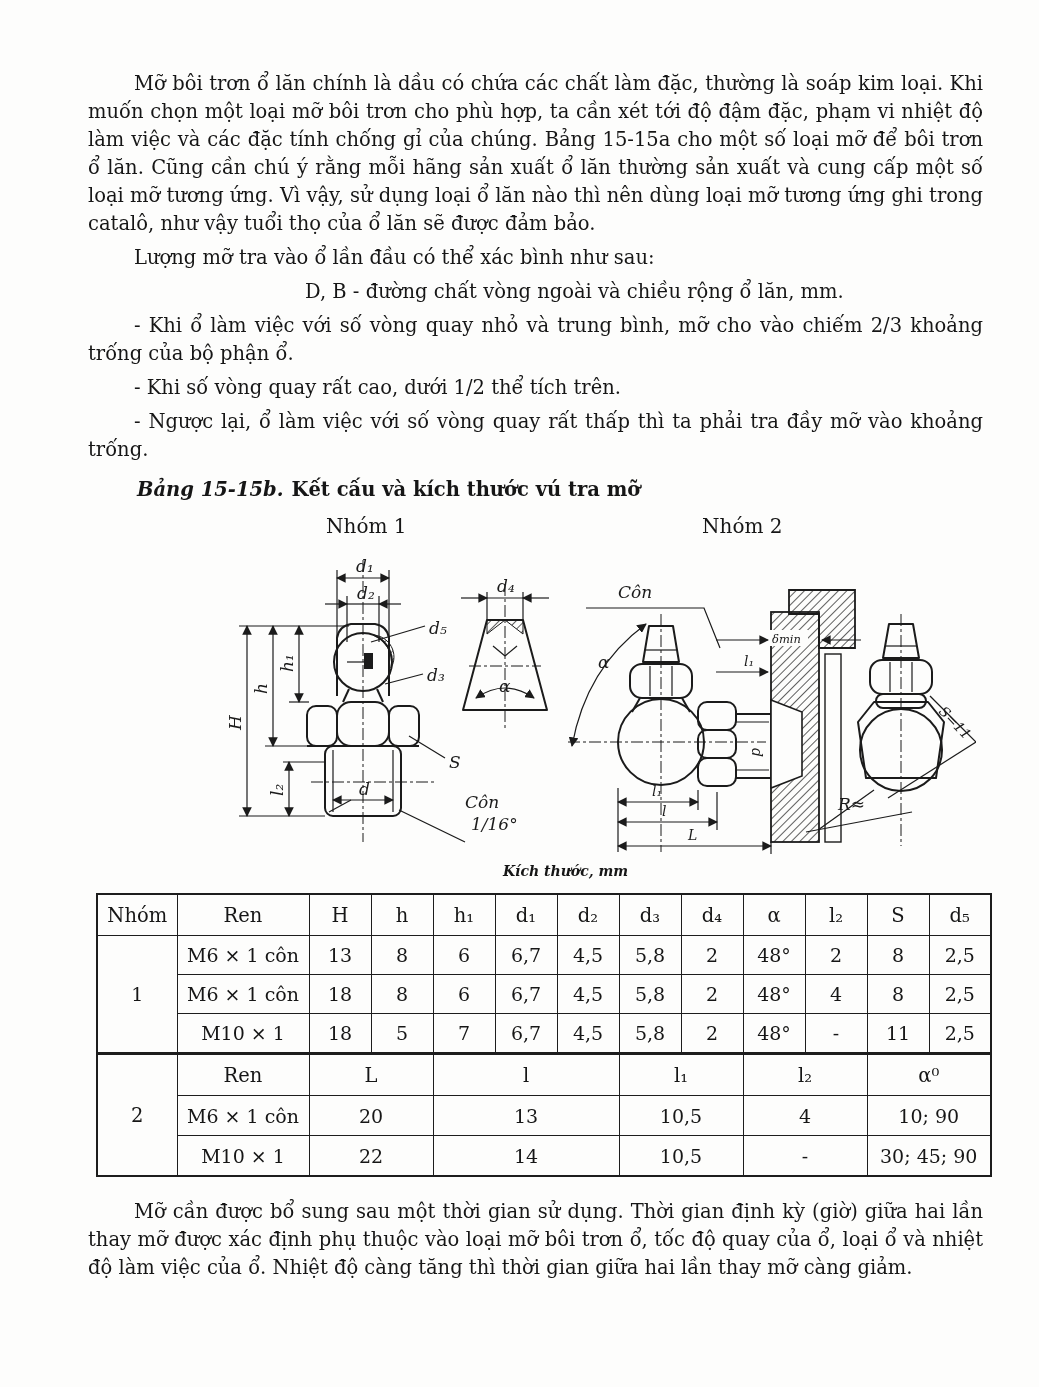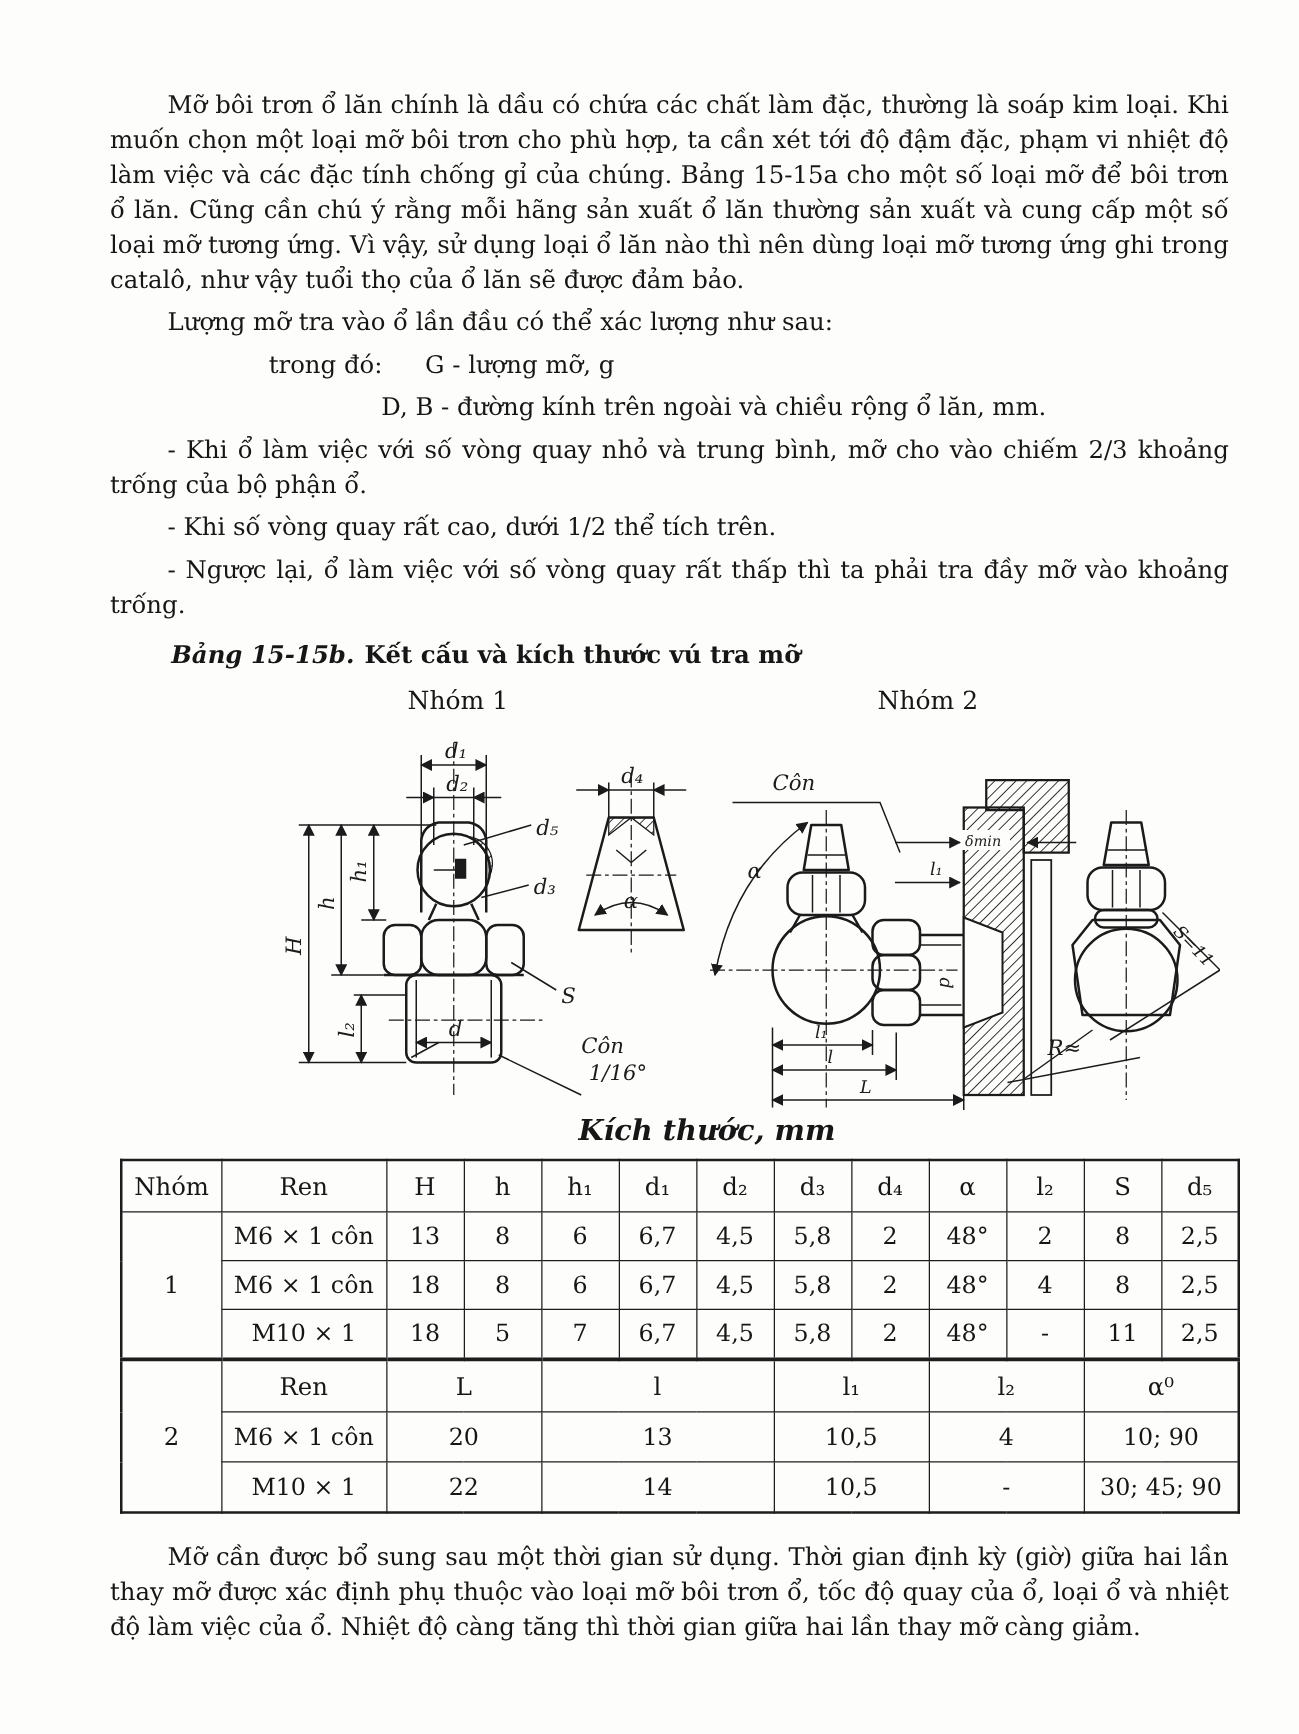--- a/index.html
+++ b/index.html
@@ -17,21 +17,21 @@
   .table-heading{margin-top:12px;margin-left:49px;font-size:19.5px;text-align:left;}
   .bi{font-weight:bold;font-style:italic;margin-right:8px;margin-top:15px;}
   .b{font-weight:bold;}
   .group-labels{position:relative;height:30px;margin-top:10px;}
   .group-labels span{position:absolute;top:0;font-size:20px;}
   .g1{left:238px;} .g2{left:614px;}
   .figures{position:relative;height:305px;margin-top:6px;}
   .fig1{position:absolute;left:125px;top:0;}
   .fig2{position:absolute;left:468px;top:0;}
   .size-caption{margin-top:2px;text-align:center;padding-left:60px;
-    font-style:italic;font-weight:bold;font-size:23px;}
+    font-style:italic;font-weight:bold;font-size:14px;}
   table.dims{border-collapse:collapse;margin-top:8px;margin-left:8px;
     border:2.5px solid #1d1d1d;table-layout:fixed;width:894px;padding-left:25px;}
   table.dims td{border:1.6px solid #1d1d1d;text-align:center;vertical-align:middle;
     font-size:19px;padding:0;}
   tr.hrow td{height:40px;font-size:19.5px;}
   tr.drow td{height:38px;}
   tr.p2h td{height:40px;border-top:3px solid #1d1d1d;}
   tr.p2r td{height:39px;}
   .closing{margin-top:21px;}
   
@@ -42,23 +42,22 @@
   svg text.lbl{font:italic 17px "DejaVu Serif",serif;fill:#1b1b1b;}
   svg text.md{font:italic 14px "DejaVu Serif",serif;fill:#1b1b1b;}
   svg text.sm{font:italic 11.5px "DejaVu Serif",serif;fill:#1b1b1b;}
 </style>
 </head>
 <body>
 
 <div class="content">
 
   <p class="ind">Mỡ bôi trơn ổ lăn chính là dầu có chứa các chất làm đặc, thường là soáp kim loại. Khi muốn chọn một loại mỡ bôi trơn cho phù hợp, ta cần xét tới độ đậm đặc, phạm vi nhiệt độ làm việc và các đặc tính chống gỉ của chúng. Bảng 15-15a cho một số loại mỡ để bôi trơn ổ lăn. Cũng cần chú ý rằng mỗi hãng sản xuất ổ lăn thường sản xuất và cung cấp một số loại mỡ tương ứng. Vì vậy, sử dụng loại ổ lăn nào thì nên dùng loại mỡ tương ứng ghi trong catalô, như vậy tuổi thọ của ổ lăn sẽ được đảm bảo.</p>
-  <p class="ind mt6">Lượng mỡ tra vào ổ lần đầu có thể xác lượng như sau:</p>
-  <p class="where-line"><span class="where-label">trong đó:</span><span class="where-val">G - lượng mỡ, g</span></p>
-  <p class="where-db">D, B - đường kính trên ngoài và chiều rộng ổ lăn, mm.</p>
+  <p class="ind mt6">Lượng mỡ tra vào ổ lần đầu có thể xác bình như sau:</p>
+  <p class="where-db">D, B - đường chất vòng ngoài và chiều rộng ổ lăn, mm.</p>
   <p class="ind mt6">- Khi ổ làm việc với số vòng quay nhỏ và trung bình, mỡ cho vào chiếm 2/3 khoảng trống của bộ phận ổ.</p>
   <p class="ind mt6">- Khi số vòng quay rất cao, dưới 1/2 thể tích trên.</p>
   <p class="ind mt6">- Ngược lại, ổ làm việc với số vòng quay rất thấp thì ta phải tra đầy mỡ vào khoảng trống.</p>
 
   <p class="table-heading"><span class="bi">Bảng 15-15b.</span><span class="b">Kết cấu và kích thước vú tra mỡ</span></p>
 
   <div class="group-labels">
     <span class="g1">Nhóm 1</span>
     <span class="g2">Nhóm 2</span>
   </div>

